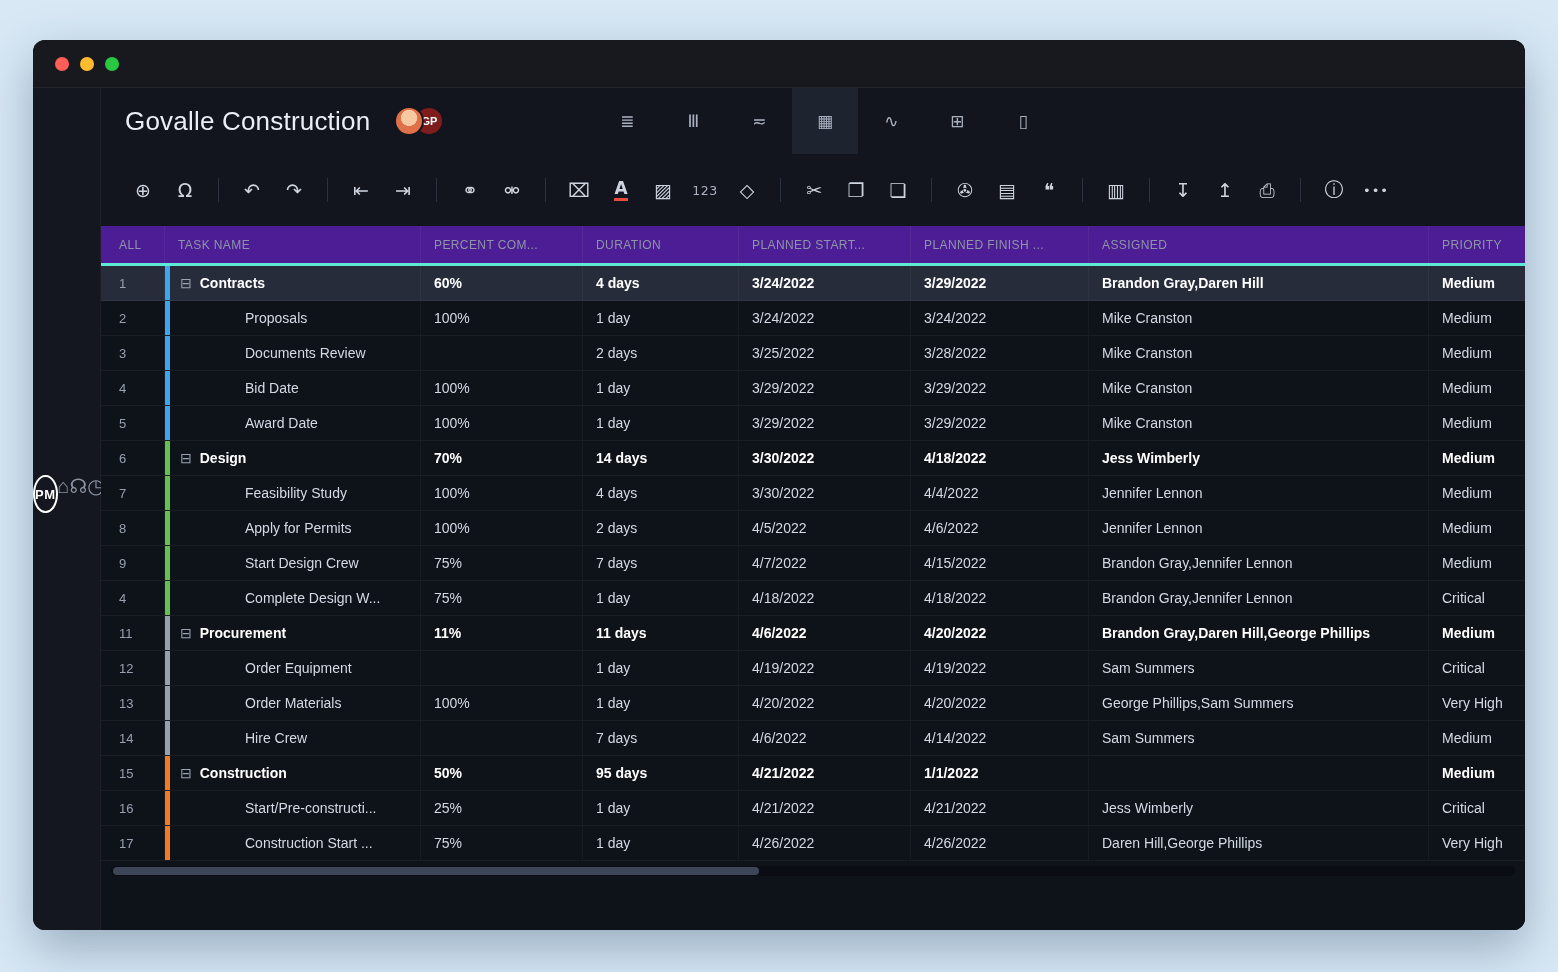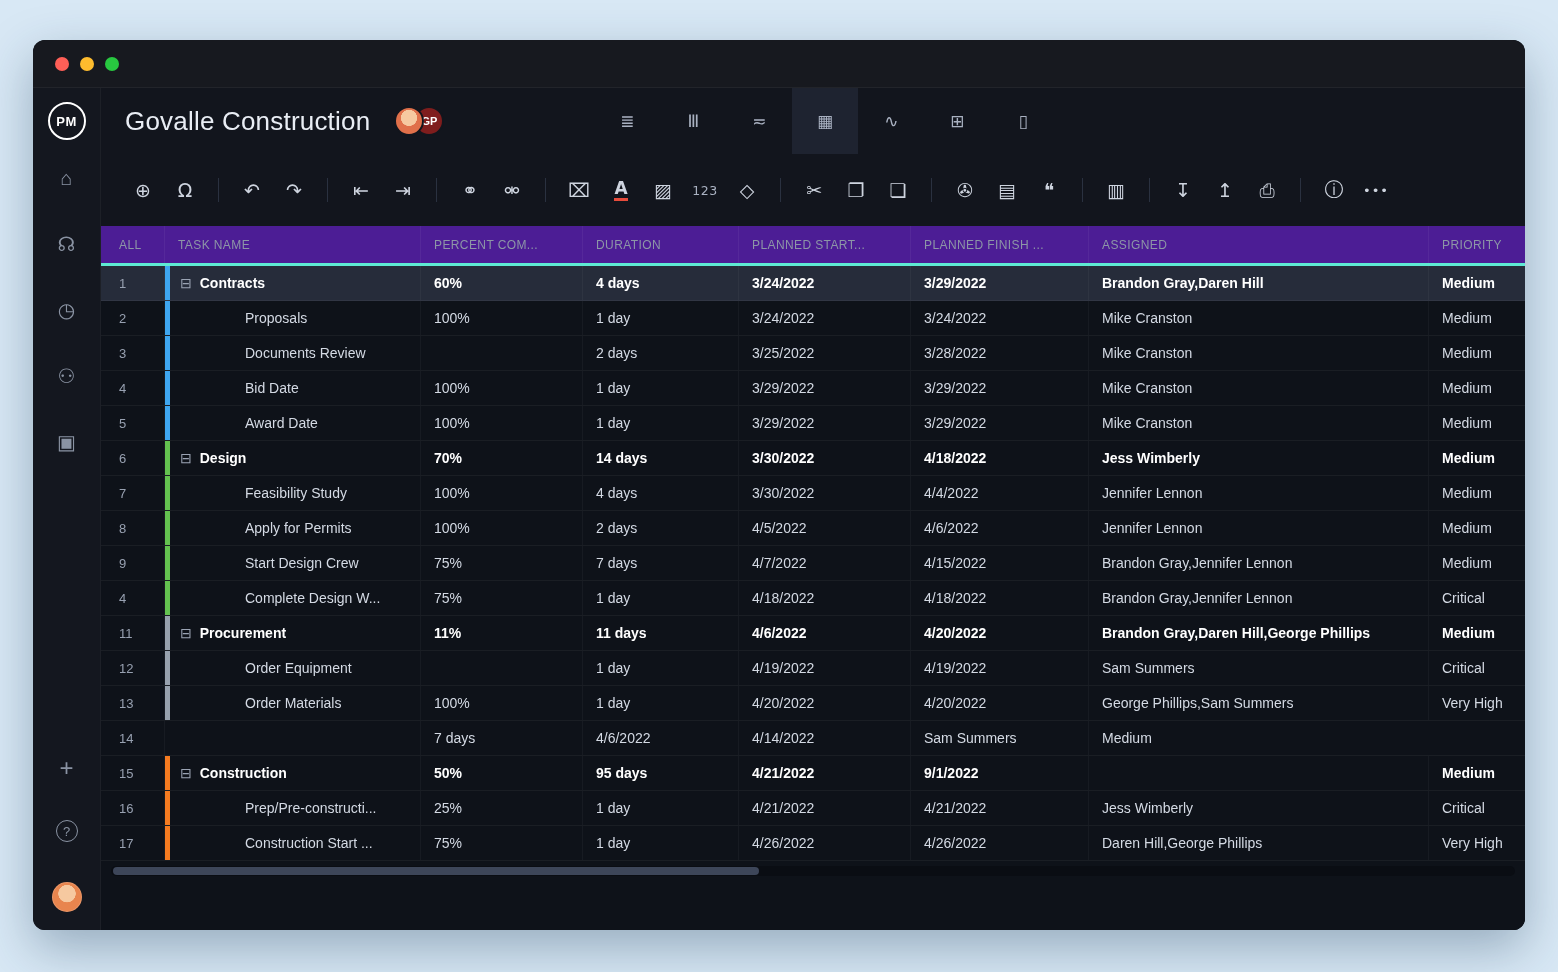--- a/index.html
+++ b/index.html
@@ -28,21 +28,21 @@
   .light { width:14px; height:14px; border-radius:50%; }
   .light.red   { background:#ff5f57; }
   .light.yellow{ background:#febc2e; }
   .light.green { background:#28c840; }
   
   .app { flex:1; display:flex; min-height:0; }
   .rail {
     width:68px; flex:0 0 auto;
     background:#14171f;
     border-right:1px solid rgba(255,255,255,.04);
-    display:flex; flex-direction:column; align-items:center;
+    display:flex; flex-direction:row; align-items:center;
     padding:14px 0 18px;
   }
   .logo {
     width:38px; height:38px; border-radius:50%;
     border:2px solid #ffffff; color:#ffffff;
     display:flex; align-items:center; justify-content:center;
     font-size:13px; font-weight:700; letter-spacing:.5px;
     margin-bottom:26px;
   }
   .rail-icon {
@@ -486,46 +486,50 @@
               </div>
               <div class="cell" data-name="percent-complete-cell">100%</div>
               <div class="cell" data-name="duration-cell">1 day</div>
               <div class="cell" data-name="planned-start-cell">4/20/2022</div>
               <div class="cell" data-name="planned-finish-cell">4/20/2022</div>
               <div class="cell" data-name="assigned-cell">George Phillips,Sam Summers</div>
               <div class="cell" data-name="priority-cell">Very High</div>
             </div>
             <div class="row grid" data-name="task-row" data-level="1">
               <div class="cell num" data-name="row-number-cell">14</div>
+              <div class="cell name" data-name="task-name-cell">
+                <span class="bar" data-name="group-color-bar" style="background: rgb(151, 161, 173);"></span>
+                <span class="nm" data-name="task-name">Hire Crew</span>
+              </div>
               <div class="cell" data-name="percent-complete-cell"></div>
               <div class="cell" data-name="duration-cell">7 days</div>
               <div class="cell" data-name="planned-start-cell">4/6/2022</div>
               <div class="cell" data-name="planned-finish-cell">4/14/2022</div>
               <div class="cell" data-name="assigned-cell">Sam Summers</div>
               <div class="cell" data-name="priority-cell">Medium</div>
             </div>
             <div class="row grid group" data-name="task-row" data-level="0">
               <div class="cell num" data-name="row-number-cell">15</div>
               <div class="cell name" data-name="task-name-cell">
                 <span class="bar" data-name="group-color-bar" style="background: rgb(245, 123, 32);"></span>
                 <span class="collapse" data-name="collapse-icon">⊟</span>
                 <span class="nm" data-name="task-name">Construction</span>
               </div>
               <div class="cell" data-name="percent-complete-cell">50%</div>
               <div class="cell" data-name="duration-cell">95 days</div>
               <div class="cell" data-name="planned-start-cell">4/21/2022</div>
-              <div class="cell" data-name="planned-finish-cell">9/1/2022</div>
+              <div class="cell" data-name="planned-finish-cell">1/1/2022</div>
               <div class="cell" data-name="assigned-cell"></div>
               <div class="cell" data-name="priority-cell">Medium</div>
             </div>
             <div class="row grid" data-name="task-row" data-level="1">
               <div class="cell num" data-name="row-number-cell">16</div>
               <div class="cell name" data-name="task-name-cell">
                 <span class="bar" data-name="group-color-bar" style="background: rgb(245, 123, 32);"></span>
-                <span class="nm" data-name="task-name">Prep/Pre-constructi...</span>
+                <span class="nm" data-name="task-name">Start/Pre-constructi...</span>
               </div>
               <div class="cell" data-name="percent-complete-cell">25%</div>
               <div class="cell" data-name="duration-cell">1 day</div>
               <div class="cell" data-name="planned-start-cell">4/21/2022</div>
               <div class="cell" data-name="planned-finish-cell">4/21/2022</div>
               <div class="cell" data-name="assigned-cell">Jess Wimberly</div>
               <div class="cell" data-name="priority-cell">Critical</div>
             </div>
             <div class="row grid" data-name="task-row" data-level="1">
               <div class="cell num" data-name="row-number-cell">17</div>

